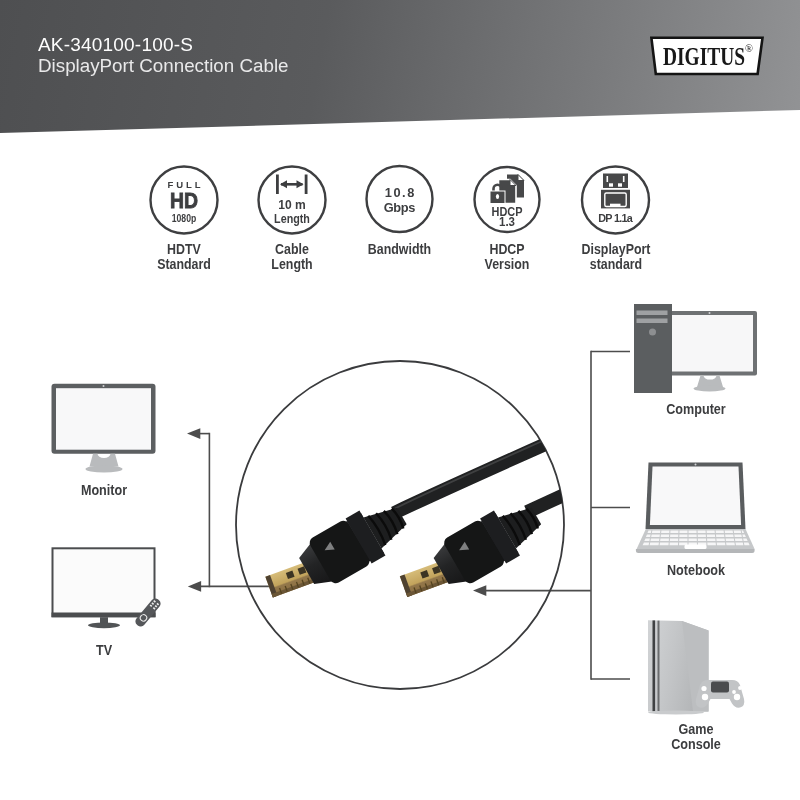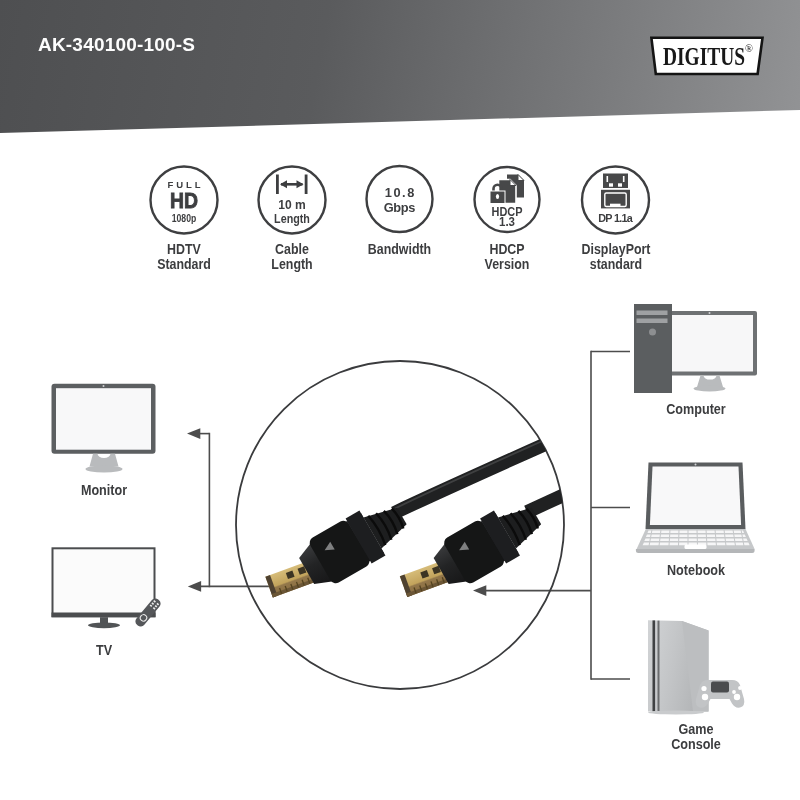--- a/index.html
+++ b/index.html
@@ -4,21 +4,22 @@
 #page{position:relative;width:800px;height:800px;overflow:hidden;transform:translateZ(0);}
 .abs{position:absolute;}
 .lbl{position:absolute;font-weight:bold;color:#3c3d3f;text-align:center;}
 .cl{transform:scaleX(0.8);transform-origin:50% 0;}
 .dl{transform:scaleX(0.9);transform-origin:50% 0;}
 </style></head>
 <body>
 <div id="page">
 
   <div class="abs" style="left:0;top:0;width:800px;height:134px;background:linear-gradient(100deg,#4e4f51 0%,#5a5b5d 40%,#7a7b7d 75%,#929395 100%);clip-path:polygon(0 0,800px 0,800px 110px,0 133px);"></div>
-  <div class="abs" style="left:38px;top:34px;font-size:19px;font-weight:bold;color:#fdfdfd;letter-spacing:0.2px;">AK-340100-100-S</div>
+  <div class="abs" style="left:38px;top:34px;font-size:19px;font-weight:normal;color:#fdfdfd;letter-spacing:0.2px;">AK-340100-100-S</div>
+  <div class="abs" style="left:38px;top:54.5px;font-size:18.8px;color:#e9e9ea;">DisplayPort Connection Cable</div>
 
   <svg class="abs" style="left:645px;top:32px;" width="125" height="48" viewBox="0 0 125 48">
     <polygon points="6.4,5.8 117.5,5.8 112.6,42 10.8,42" fill="#ffffff" stroke="#141414" stroke-width="2.6"></polygon>
     <text x="18" y="32.5" font-family="Liberation Serif,serif" font-size="24.5" font-weight="bold" fill="#181818" textLength="82" lengthAdjust="spacingAndGlyphs">DIGITUS</text>
     <text x="100" y="20" font-family="Liberation Serif,serif" font-size="10.5" fill="#181818">®</text>
   </svg>
 
   <svg class="abs" style="left:0;top:0;" width="800" height="800" viewBox="0 0 800 800">
     <defs>
       <clipPath id="bigcirc">

